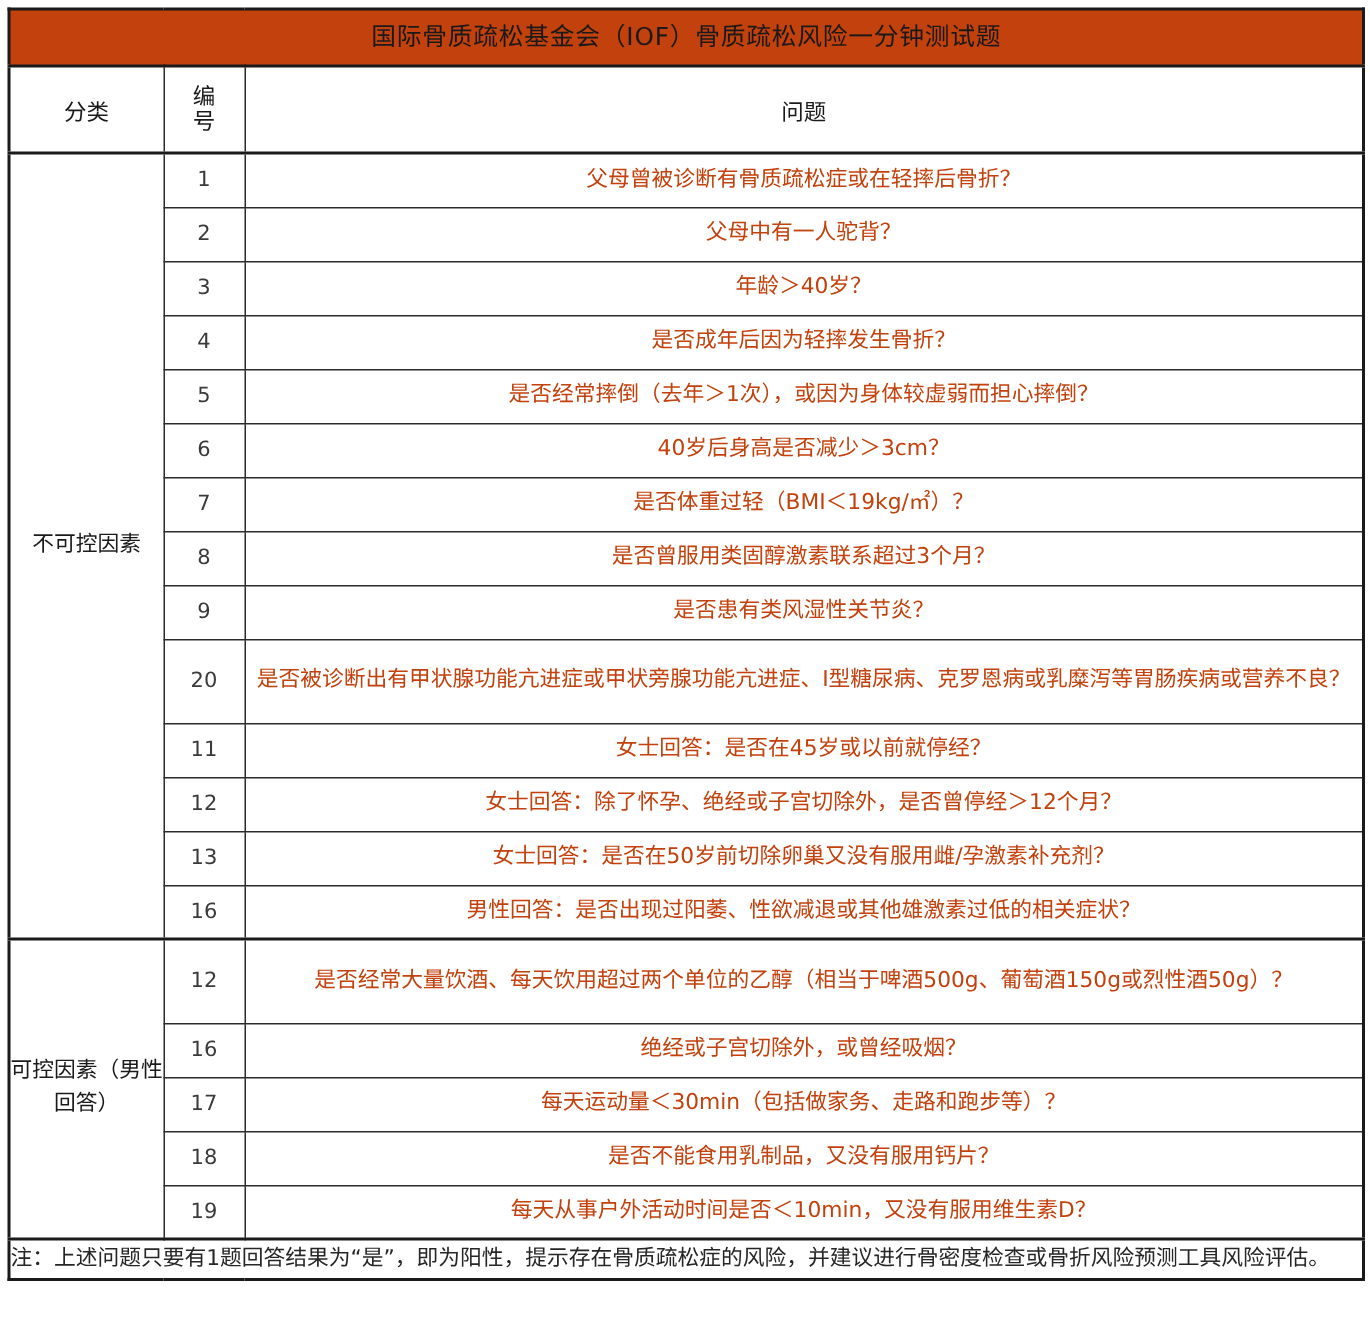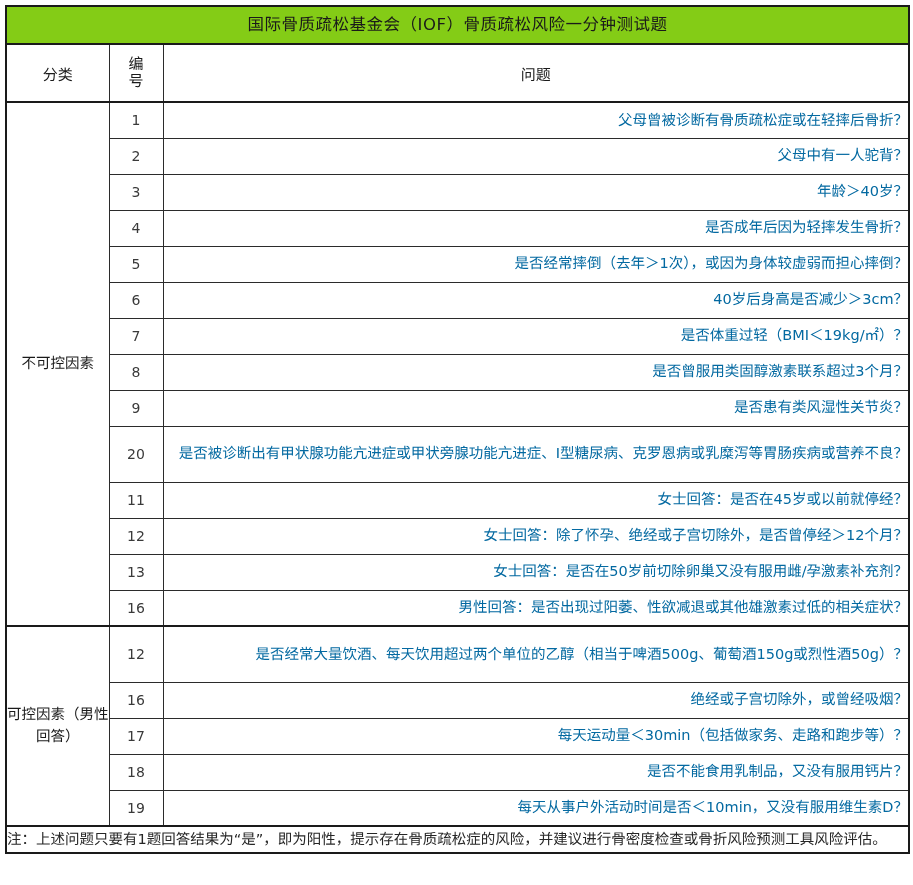--- a/index.html
+++ b/index.html
@@ -33,21 +33,21 @@
 
   table.iof td, table.iof th {
     border: 1px solid #2b2b2b;
     padding: 0;
     vertical-align: middle;
     font-weight: normal;
   }
 
   
   .title-cell {
-    background: #84cc16;
+    background: #c2410c;
     text-align: center;
     font-size: 16.5px;
     font-weight: bold;
     letter-spacing: 0.5px;
     color: #1a1a1a;
     height: 36px;
     line-height: 36px;
     border-bottom: 2px solid #1a1a1a !important;
     white-space: nowrap;
   }
@@ -88,23 +88,23 @@
   .num-cell {
     text-align: center;
     font-size: 14px;
     color: #3a3a3a;
   }
 
   
   .q-cell {
     font-size: 14.5px;
     line-height: 1.62;
-    color: #0369a1;
+    color: #c2410c;
     padding: 7px 10px 7px 14px;
-    text-align: right;
+    text-align: center;
   }
 
   tr.qrow { height: 36px; }
   tr.qrow.tall { height: 56px; }
   tr.qrow.sep td { border-bottom: 2px solid #1a1a1a !important; }
 
   
   .note-cell {
     font-size: 14.5px;
     line-height: 1.72;

